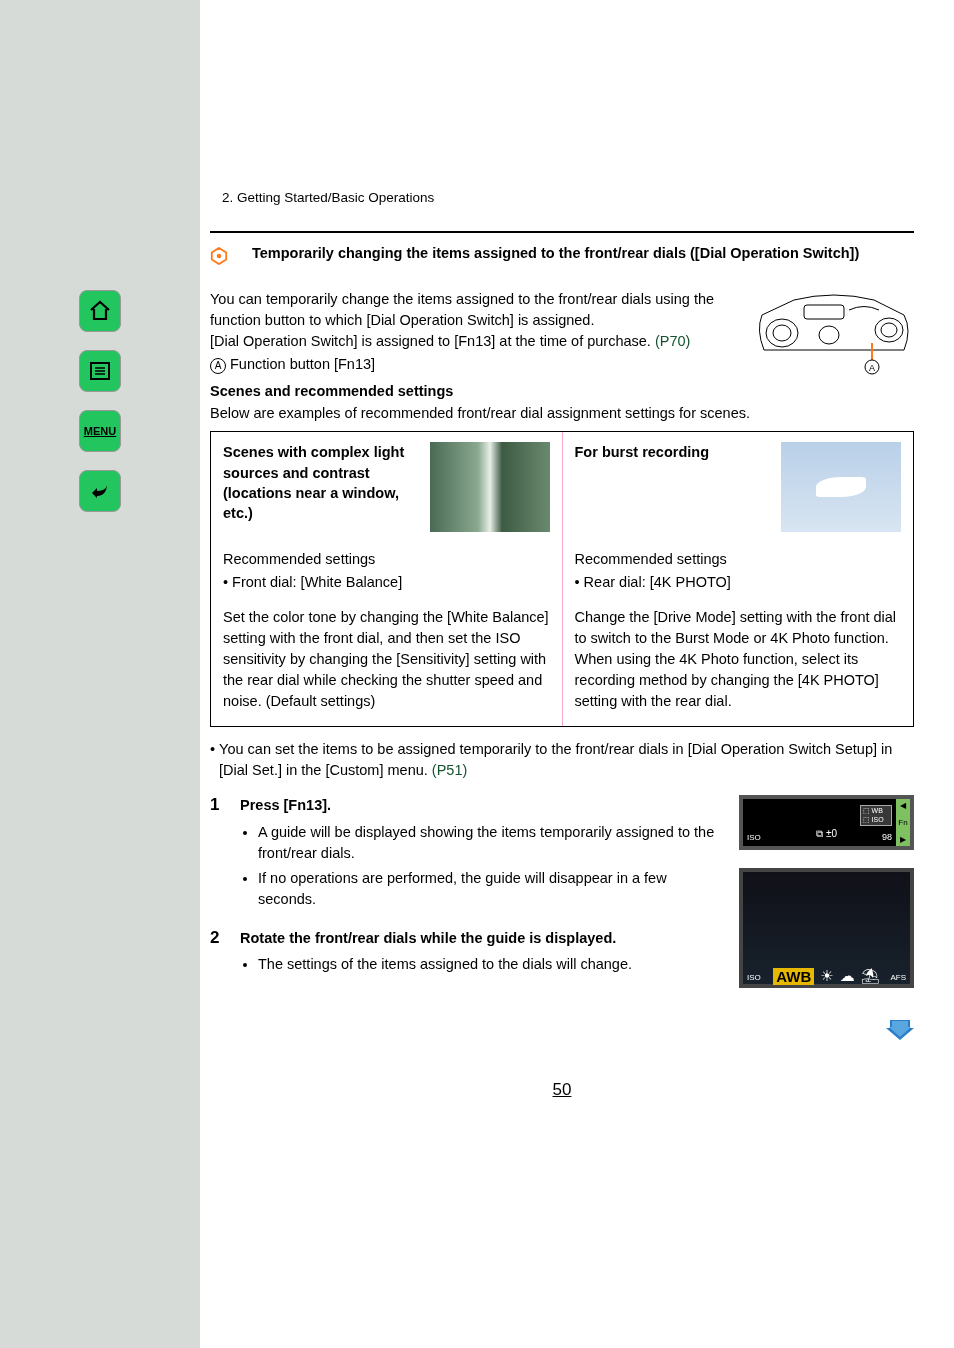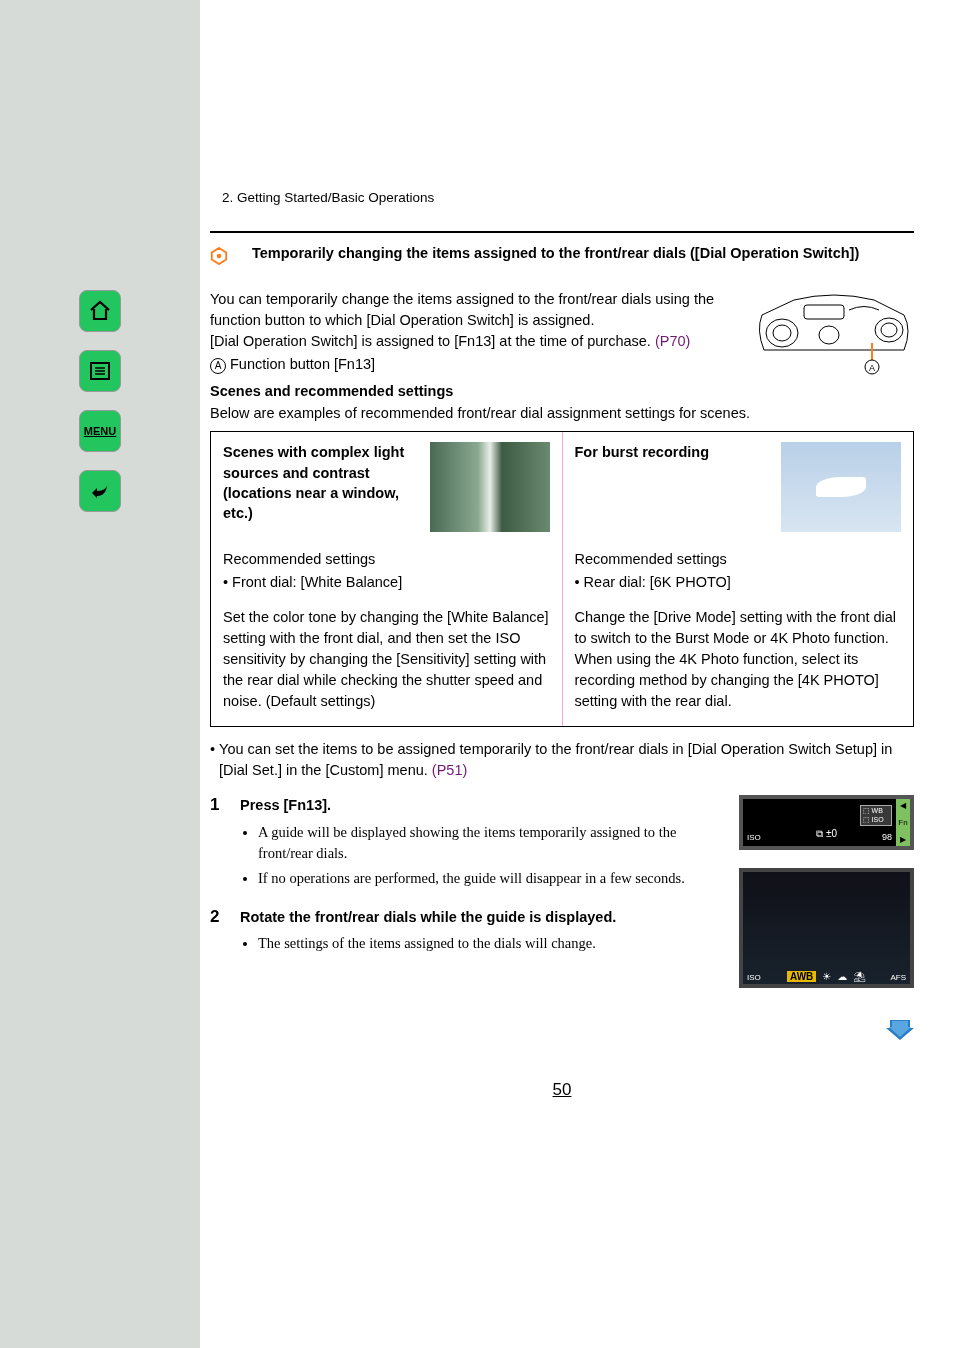--- a/index.html
+++ b/index.html
@@ -73,21 +73,21 @@
     gap: 13px;
     margin-bottom: 8px;
     align-items: flex-end;
   }
   .intro-text { flex: 1; line-height: 1.45; }
   .camera-svg {
     width: 160px;
     height: 100px;
     flex-shrink: 0;
   }
-  .link { color: #701a75; cursor: pointer; }
+  .link { color: #14532d; cursor: pointer; }
   .circ-a {
     display: inline-block;
     border: 1px solid #000;
     border-radius: 50%;
     width: 16px;
     height: 16px;
     font-size: 10px;
     text-align: center;
     line-height: 14px;
     margin-right: 4px;
@@ -141,21 +141,21 @@
     line-height: 1.45;
     margin-bottom: 14px;
   }
   .note .bullet { margin-right: 4px; }
   .steps { }
   .step { display: flex; margin-bottom: 14px; gap: 12px; }
   .step-num { font-weight: bold; font-size: 17px; width: 18px; }
   .step-body { flex: 1; }
   .step-title { font-weight: bold; margin-bottom: 6px; line-height: 1.4; }
   .step-list { padding-left: 18px; line-height: 1.45; }
-  .step-list li { margin-bottom: 4px; font-family: Liberation Serif, serif; }
+  .step-list li { margin-bottom: 4px; }
   .step-figs { display: flex; flex-direction: column; gap: 18px; align-items: flex-end; }
   .lcd {
     width: 175px;
     height: 55px;
     background: #000;
     border: 4px solid #555;
     position: relative;
   }
   .lcd .right-strip {
     position: absolute;
@@ -205,21 +205,21 @@
     border: 4px solid #444;
     position: relative;
   }
   .lcd2 .bottom-bar {
     position:absolute; left:0; right:0; bottom:0;
     height:16px;
     display:flex;
     align-items:center;
     justify-content:center;
     gap:6px;
-    font-size:10px;
+    font-size:15px;
     color:#fff;
   }
   .lcd2 .awb {
     background:#e6b800; color:#000; padding:0 3px; font-weight:bold;
   }
   .lcd2 .corner { position:absolute; left:4px; bottom:2px; color:#fff; font-size:8px; }
   .lcd2 .corner-r { position:absolute; right:4px; bottom:2px; color:#fff; font-size:8px; }
   .blue-arrow {
     width: 28px;
     display:block;
@@ -314,21 +314,21 @@
         </div>
         <div class="desc">Set the color tone by changing the [White Balance] setting with the front dial, and then set the ISO sensitivity by changing the [Sensitivity] setting with the rear dial while checking the shutter speed and noise. (Default settings)</div>
       </div>
       <div class="col">
         <div class="scene-header">
           <div class="label">For burst recording</div>
           <div class="scene-img img-bird"></div>
         </div>
         <div class="rec-list">
           <div>Recommended settings</div>
-          <div>• Rear dial: [6K PHOTO]</div>
+          <div>• Rear dial: [4K PHOTO]</div>
         </div>
         <div class="desc">Change the [Drive Mode] setting with the front dial to switch to the Burst Mode or 4K Photo function. When using the 4K Photo function, select its recording method by changing the [4K PHOTO] setting with the rear dial.</div>
       </div>
     </div>
 
     <div class="note">
       <span class="bullet">•</span>
       <span>
         <span>You can set the items to be assigned temporarily to the front/rear dials in [Dial Operation Switch Setup] in [Dial Set.] in the [Custom] menu. </span><span class="link">(P51)</span>
       </span>

